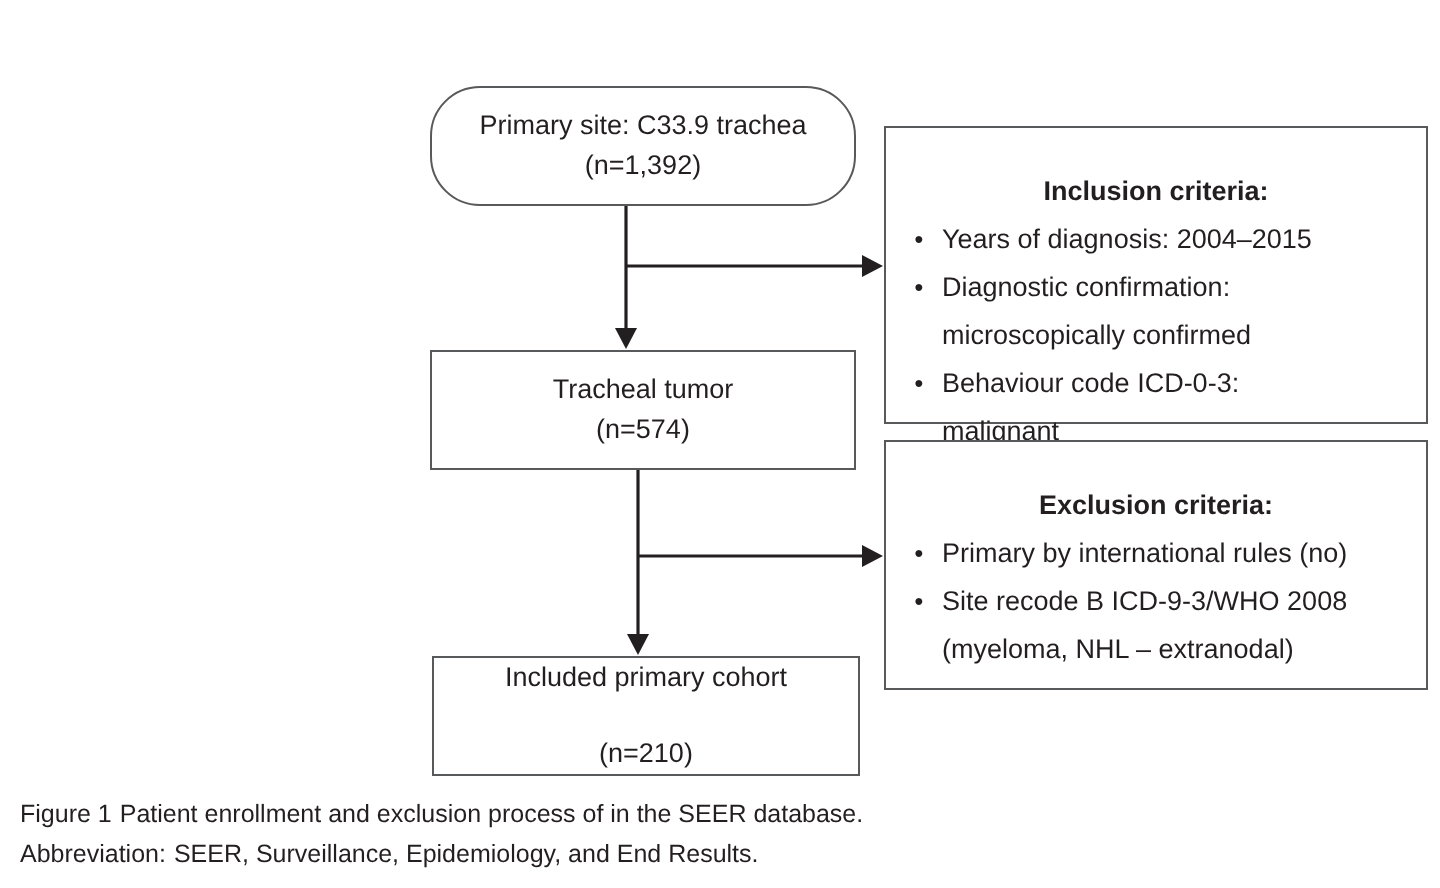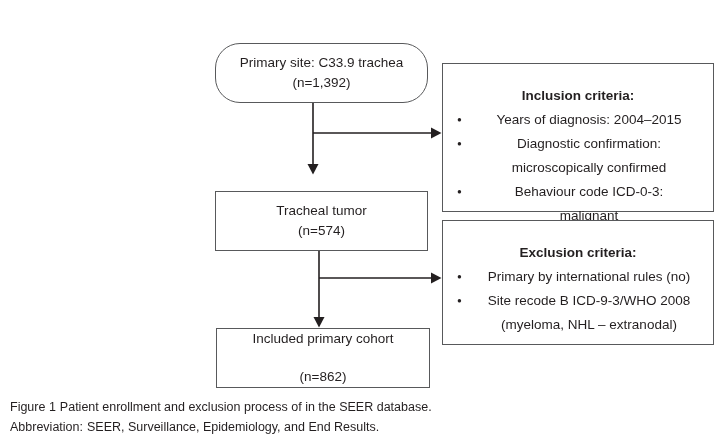--- a/index.html
+++ b/index.html
@@ -24,37 +24,37 @@
 
   .node{
     position:absolute;
     border:1.6px solid var(--box-border);
     background:var(--background);
     display:flex;flex-direction:column;align-items:center;justify-content:center;
     text-align:center;
     font-size:13.5px;line-height:20px;
   }
   .node-primary{left:215px;top:43px;width:213px;height:60px;border-radius:25px;}
-  .node-tracheal{left:215px;top:175px;width:213px;height:60px;margin-top:16px;}
+  .node-tracheal{left:215px;top:175px;width:213px;height:60px;}
   .node-cohort{left:216px;top:328px;width:214px;height:60px;justify-content:space-between;}
 
   .crit{
     position:absolute;
     border:1.6px solid var(--box-border);
     background:var(--background);
     font-size:13.5px;
   }
   .crit-inclusion{left:442px;top:63px;width:272px;height:149px;}
   .crit-exclusion{left:442px;top:220px;width:272px;height:125px;}
   .crit-title{
     text-align:center;font-weight:bold;line-height:24px;margin-top:20px;
   }
   .crit ul{margin:0;padding:0 6px 0 13px;list-style:none;}
   .crit li{position:relative;padding-left:15px;}
-  .crit li .line{display:block;line-height:24px;text-align:center;}
+  .crit li .line{display:block;line-height:24px;}
   .bullet{
     position:absolute;left:1px;top:8px;
     font-size:8px;line-height:8px;
   }
 
   .caption{
     position:absolute;left:10px;top:397px;width:700px;
     font-size:12.5px;line-height:20px;
   }
   .caption .bold{font-weight:normal;margin-right:4px;}
@@ -80,21 +80,21 @@
     <span>(n=1,392)</span>
   </div>
 
   <div class="node node-tracheal">
     <span>Tracheal tumor</span>
     <span>(n=574)</span>
   </div>
 
   <div class="node node-cohort">
     <span>Included primary cohort</span>
-    <span>(n=862)</span>
+    <span>(n=210)</span>
   </div>
 
   <div class="crit crit-inclusion">
     <div class="crit-title">Inclusion criteria:</div>
     <ul>
       <li>
         <span class="bullet">●</span>
         <span class="line">Years of diagnosis: 2004–2015</span>
       </li>
       <li>

